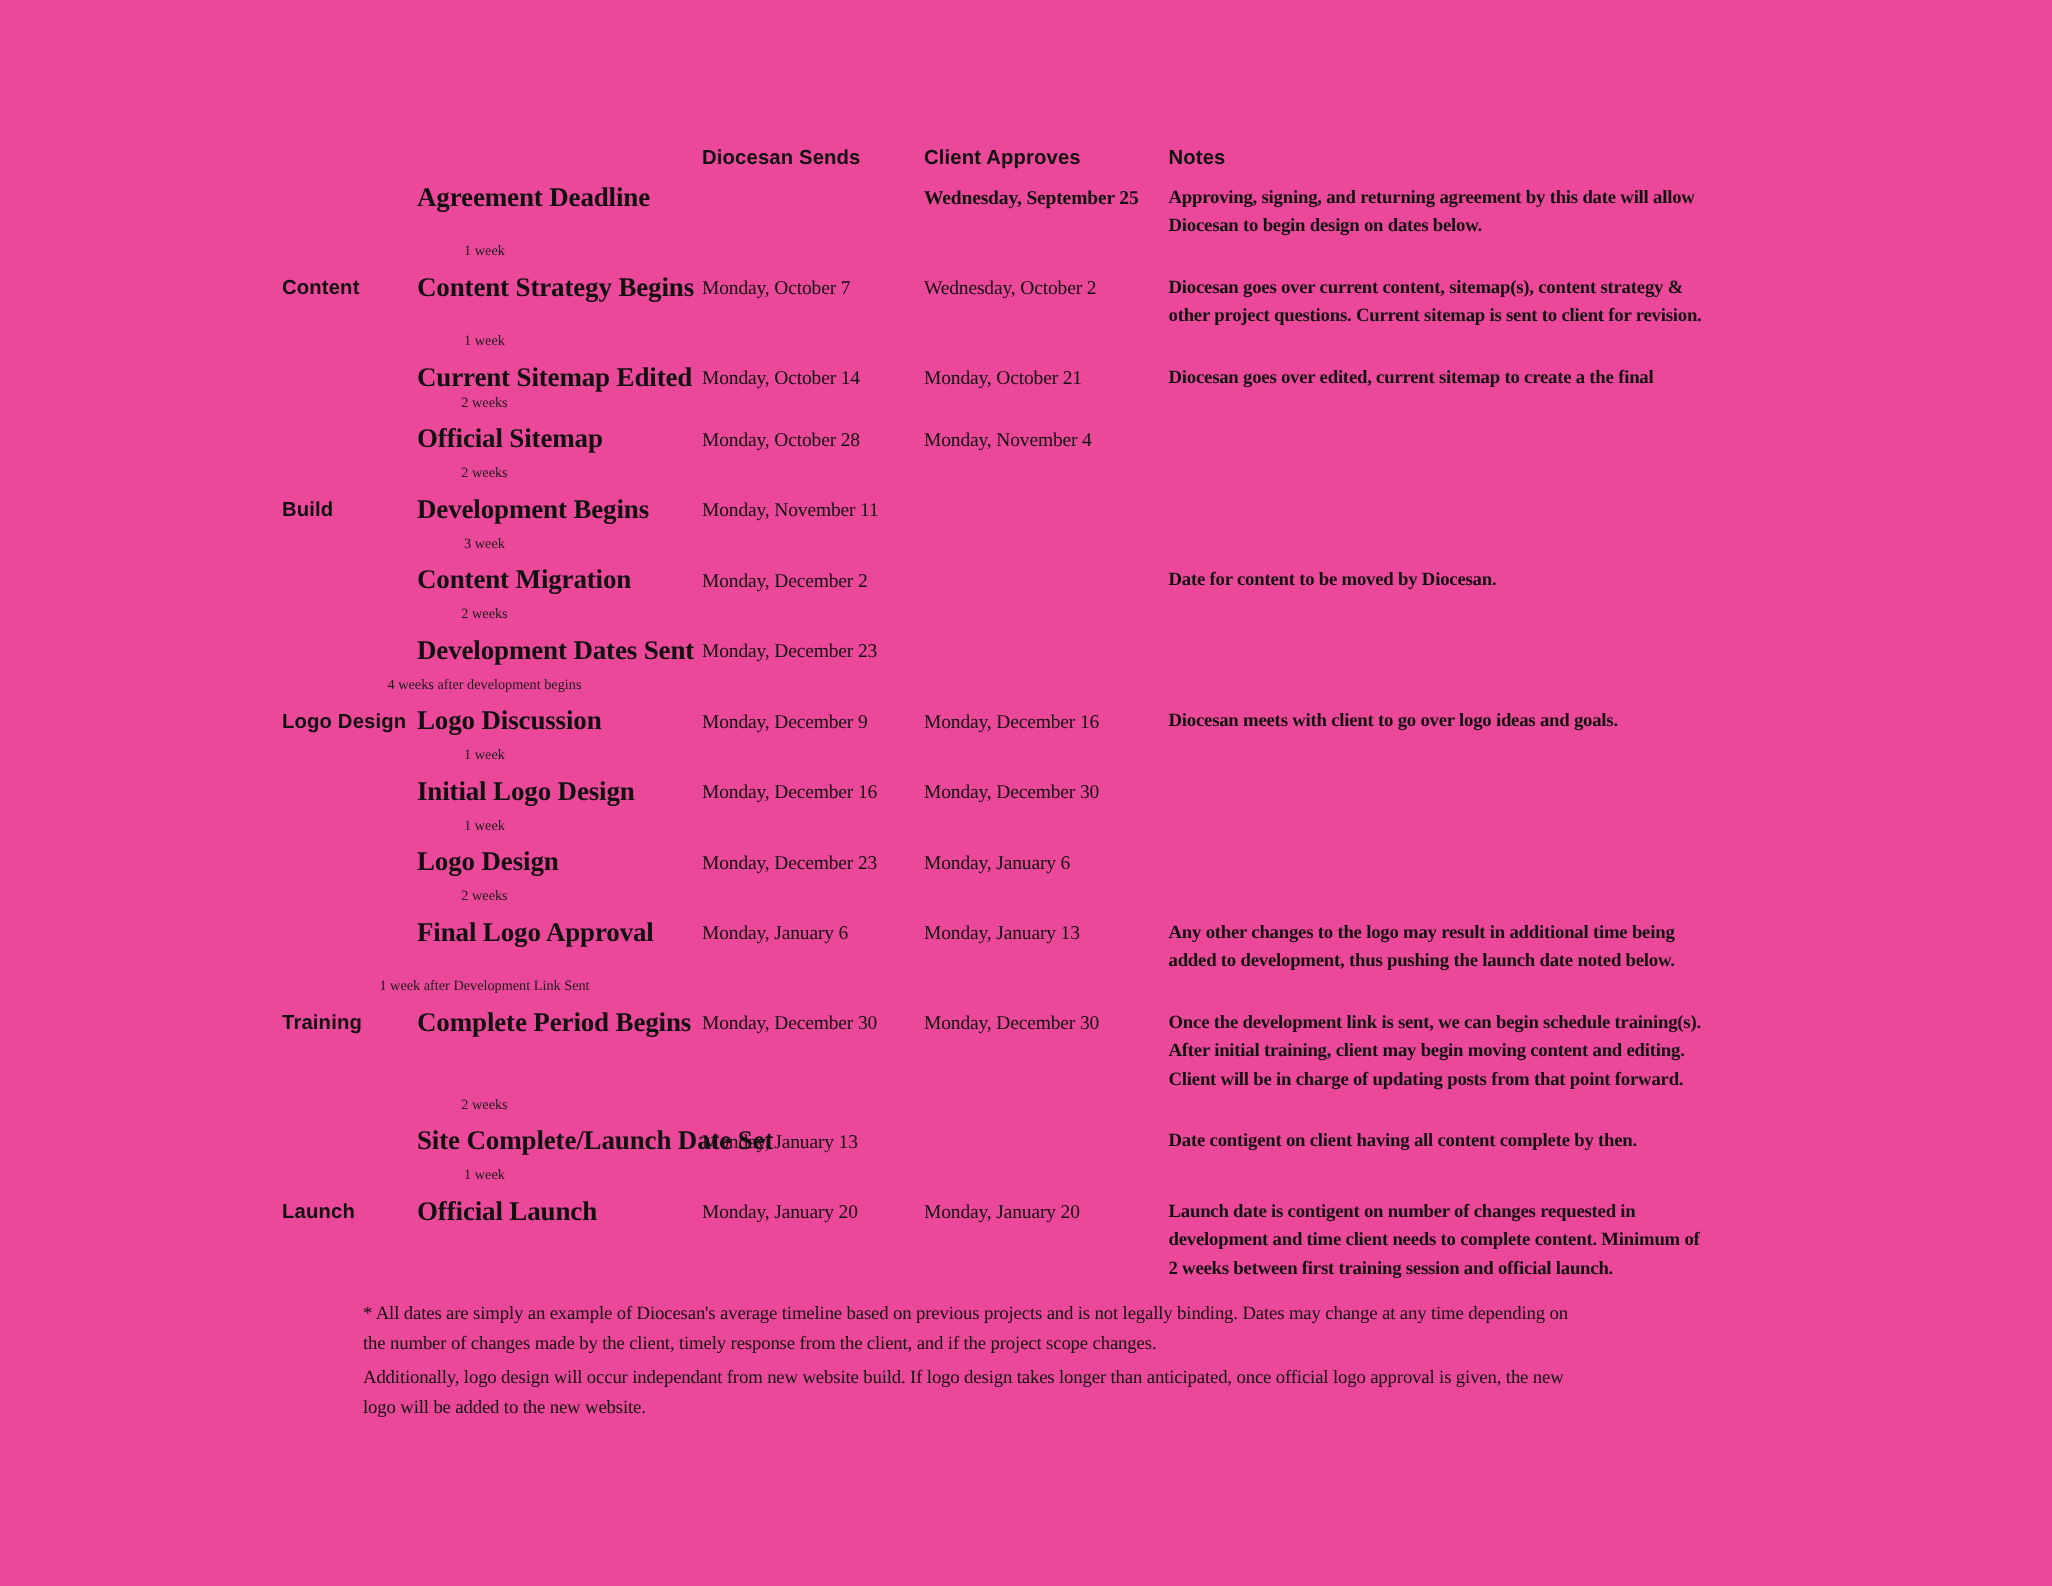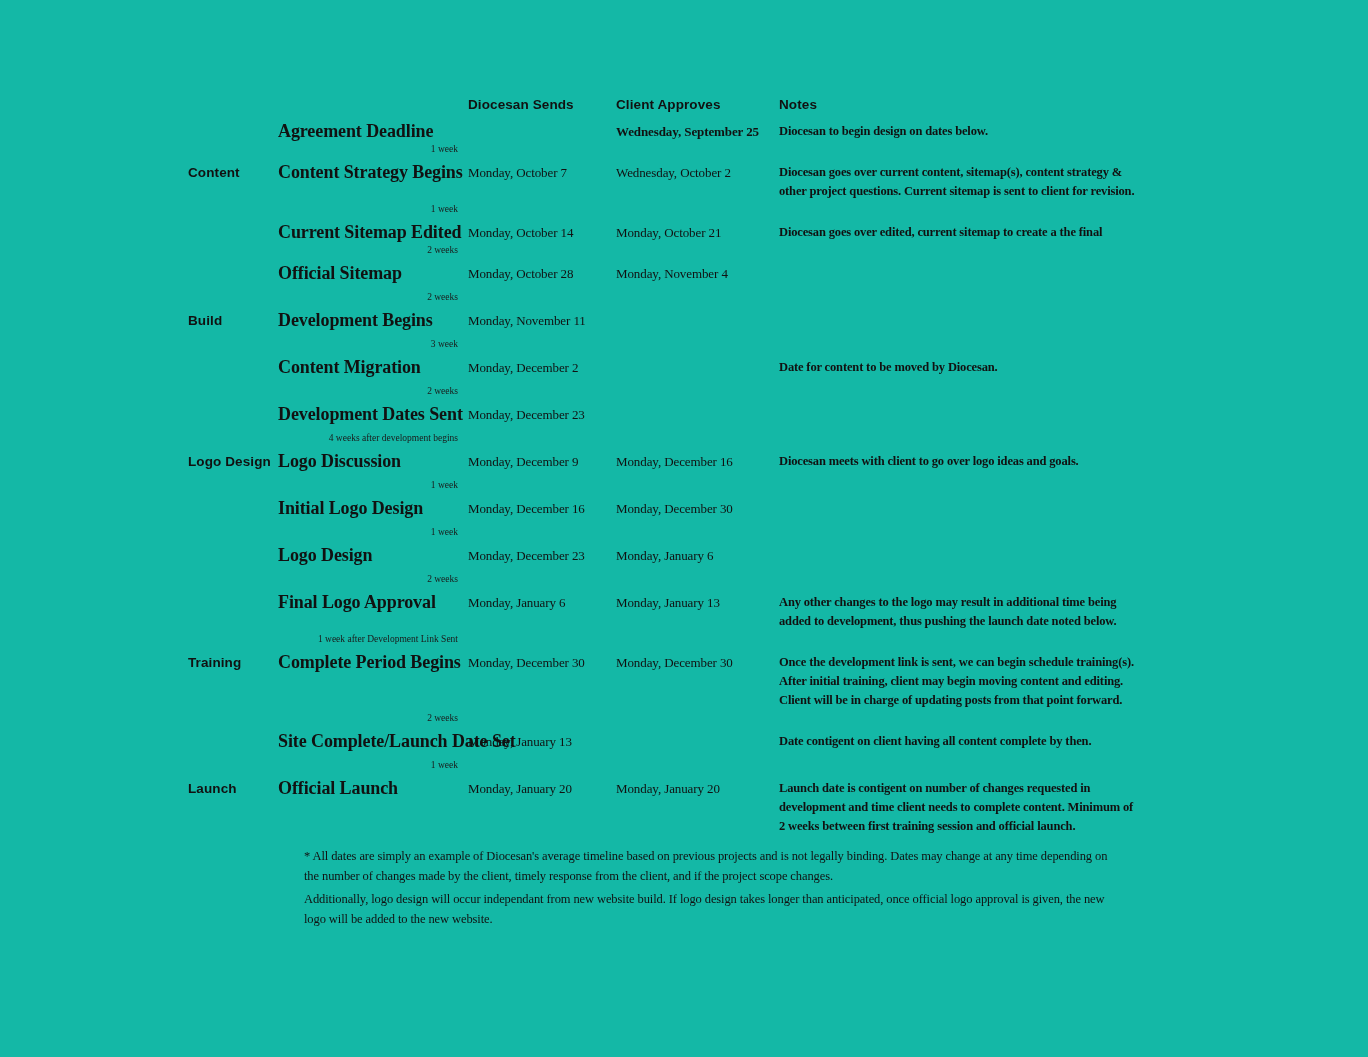--- a/index.html
+++ b/index.html
@@ -9,21 +9,21 @@
     color: #111111;
     font-family: "Liberation Serif", serif;
   }
   .page {
     position: relative;
     width: 1368px;
     height: 1057px;
     overflow: hidden;
     box-sizing: border-box;
     padding: 96px 0 0 188px;
-    background: #14b8a6;
+    background: #ec4899;
   }
   
   .cells {
     display: grid;
     grid-template-columns: 90px 190px 148px 163px 430px;
     align-items: start;
   }
   .cells > div { line-height: 19px; }
 
   
@@ -35,21 +35,21 @@
     line-height: 18px !important;
     letter-spacing: 0.1px;
   }
 
   
   .row { margin-bottom: 8px; }
   .row.tight { margin-bottom: 2px; }
   .duration {
     width: 280px;
     box-sizing: border-box;
-    text-align: right;
+    text-align: center;
     padding-right: 10px;
     font-size: 9.5px;
     line-height: 13px;
     margin-bottom: 7px;
     color: #1a1a1a;
   }
   .duration:empty { display: none; }
   .phase {
     font-family: "Liberation Sans", sans-serif;
     font-weight: 700;
@@ -74,21 +74,21 @@
   .notes {
     font-weight: 700;
     font-size: 12.5px;
     letter-spacing: -0.15px;
   }
   .note-line { white-space: nowrap; line-height: 19px; }
 
   
   .footnotes {
     margin-top: 10px;
-    margin-left: 116px;
+    margin-left: 54px;
     font-size: 12.5px;
     letter-spacing: -0.1px;
   }
   .footnote { margin-bottom: 3px; }
   .fn-line { white-space: nowrap; line-height: 20px; }
 </style>
 </head>
 <body>
 
 <div class="page">
@@ -102,20 +102,21 @@
   </div>
 
   <div class="row tight">
 
     <div class="cells">
       <div class="phase"></div>
       <div class="milestone">Agreement Deadline</div>
       <div class="sends"></div>
       <div class="approves bold-date">Wednesday, September 25</div>
       <div class="notes">
+        <div class="note-line">Approving, signing, and returning agreement by this date will allow</div>
         <div class="note-line">Diocesan to begin design on dates below.</div>
         <div class="note-line"></div>
       </div>
     </div>
   </div>
 
   <div class="row tight">
     <div class="duration">1 week</div>
     <div class="cells">
       <div class="phase">Content</div>

